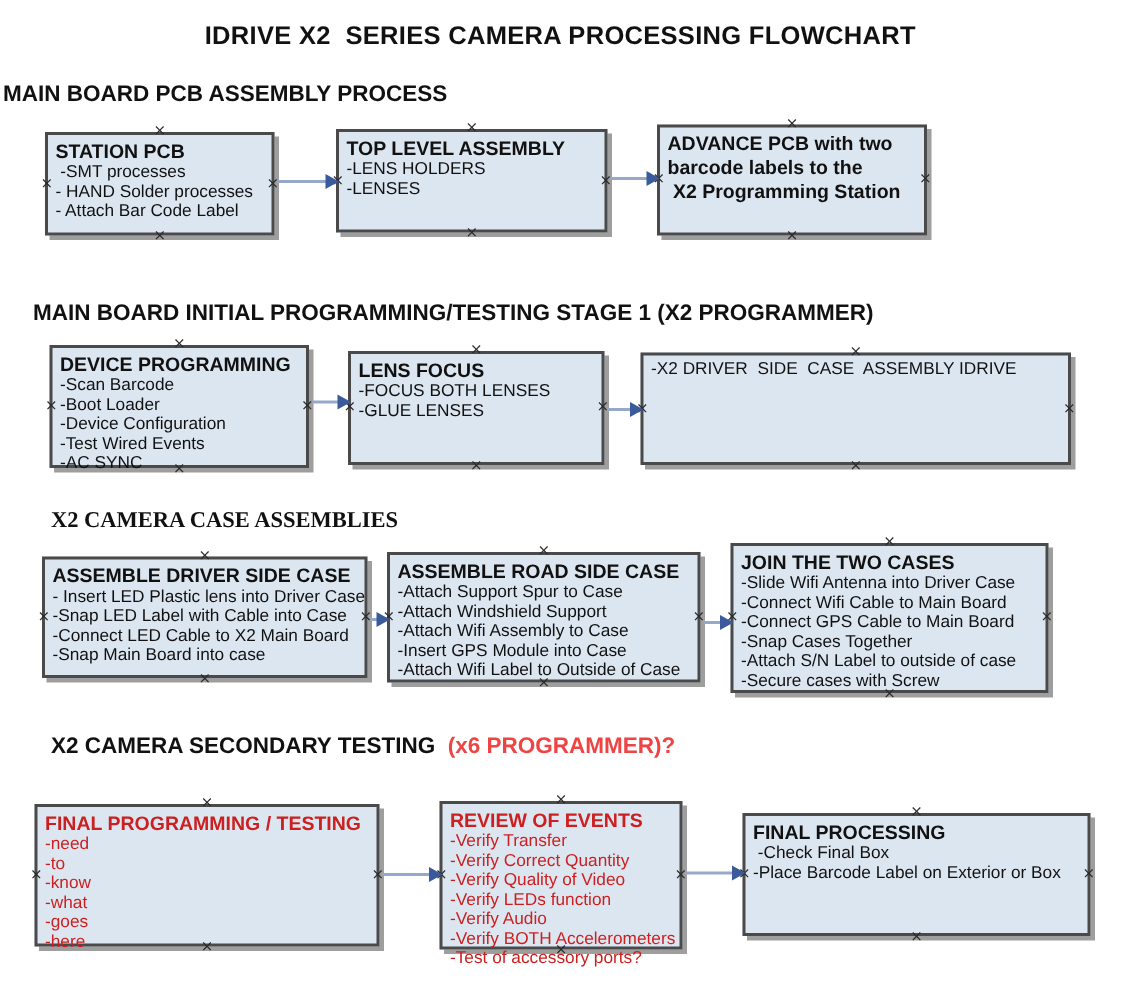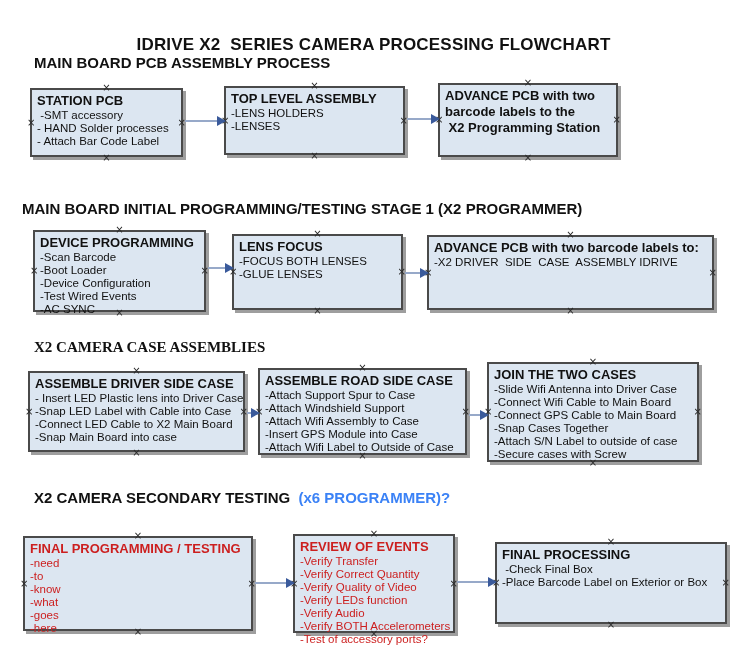--- a/index.html
+++ b/index.html
@@ -2,26 +2,26 @@
 <html><head>
 <meta charset="utf-8">
 <style>
   html,body{margin:0;padding:0;}
   body{
     width:747px;height:662px;position:relative;background:#ffffff;
     font-family:"Liberation Sans",sans-serif;color:#111;overflow:hidden;
   }
   .page-title{
     position:absolute;left:0;right:0;top:14px;text-align:center;
-    font-size:17px;font-weight:bold;letter-spacing:.2px;white-space:pre;margin-top:21px;
+    font-size:17px;font-weight:bold;letter-spacing:.2px;white-space:pre;
   }
   .sec-heading{
     position:absolute;font-size:15px;font-weight:bold;white-space:pre;
   }
-  .sec-heading .red-part{color:#3b82f6;}
+  .sec-heading .red-part{color:#ef4444;}
   .fcbox{
     position:absolute;box-sizing:border-box;
     background:#dce6f1;border:2px solid #4a4a4a;
     box-shadow:3px 3px 0 0 #9e9e9e;
     padding:3px 5px 2px 5px;overflow:visible;
   }
   .fctitle{font-size:13px;font-weight:bold;line-height:16px;white-space:pre;}
   .fcitem{font-size:11.5px;line-height:13px;white-space:pre;}
   .fcbox.red .fctitle,.fcbox.red .fcitem{color:#cc1f1f;}
   .anchor{
@@ -37,29 +37,29 @@
     position:absolute;right:-3px;top:-4px;width:0;height:0;
     border-left:9px solid #3a5a9b;border-top:5px solid transparent;
     border-bottom:5px solid transparent;
   }
 </style>
 </head>
 <body>
 
 <div class="page-title">IDRIVE X2  SERIES CAMERA PROCESSING FLOWCHART</div>
 
-<div class="sec-heading" style="left:34px;top:54px;">MAIN BOARD PCB ASSEMBLY PROCESS</div>
+<div class="sec-heading" style="left:2px;top:54px;">MAIN BOARD PCB ASSEMBLY PROCESS</div>
 <div class="sec-heading" style="left:22px;top:200px;">MAIN BOARD INITIAL PROGRAMMING/TESTING STAGE 1 (X2 PROGRAMMER)</div>
 <div class="sec-heading" style="left:34px;top:339px;font-family:Liberation Serif, serif;">X2 CAMERA CASE ASSEMBLIES</div>
 <div class="sec-heading" style="left:34px;top:489px;"><span>X2 CAMERA SECONDARY TESTING  </span><span class="red-part">(x6 PROGRAMMER)?</span></div>
 
 <div class="fcbox" style="left:30px;top:88px;width:153px;height:69px;">
   <div class="fctitle">STATION PCB</div>
   <div>
-      <div class="fcitem"> -SMT accessory</div>
+      <div class="fcitem"> -SMT processes</div>
       <div class="fcitem">- HAND Solder processes</div>
       <div class="fcitem">- Attach Bar Code Label</div>
     </div>
 <span class="anchor a-top">×</span>
     <span class="anchor a-bottom">×</span>
     <span class="anchor a-left">×</span>
     <span class="anchor a-right">×</span>
   </div>
 <div class="fcbox" style="left:224px;top:86px;width:181px;height:69px;">
   <div class="fctitle">TOP LEVEL ASSEMBLY</div>
@@ -102,21 +102,20 @@
   <div>
       <div class="fcitem">-FOCUS BOTH LENSES</div>
       <div class="fcitem">-GLUE LENSES</div>
     </div>
 <span class="anchor a-top">×</span>
     <span class="anchor a-bottom">×</span>
     <span class="anchor a-left">×</span>
     <span class="anchor a-right">×</span>
   </div>
 <div class="fcbox" style="left:427px;top:235px;width:287px;height:75px;">
-  <div class="fctitle">ADVANCE PCB with two barcode labels to:</div>
   <div>
       <div class="fcitem">-X2 DRIVER  SIDE  CASE  ASSEMBLY IDRIVE</div>
     </div>
 <span class="anchor a-top">×</span>
     <span class="anchor a-bottom">×</span>
     <span class="anchor a-left">×</span>
     <span class="anchor a-right">×</span>
   </div>
 
 <div class="fcbox" style="left:28px;top:371px;width:217px;height:81px;">

